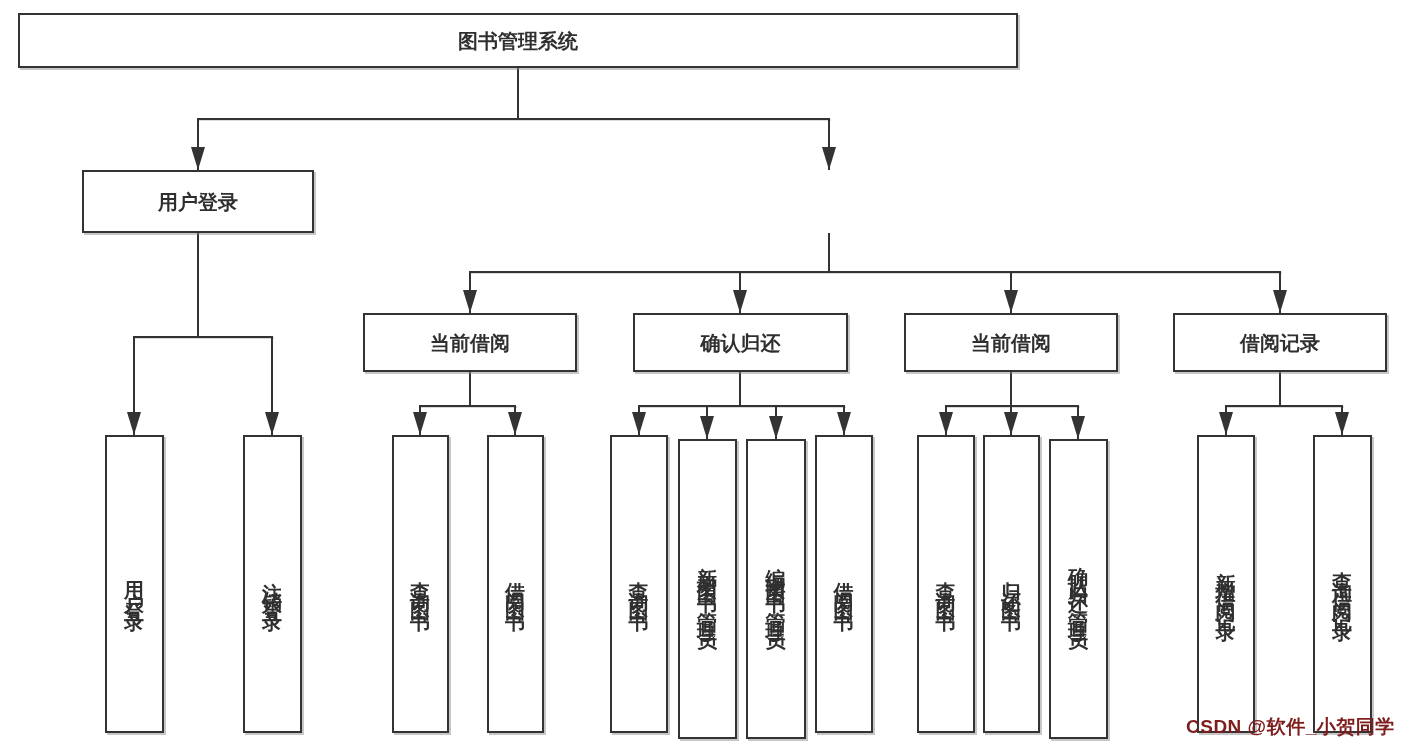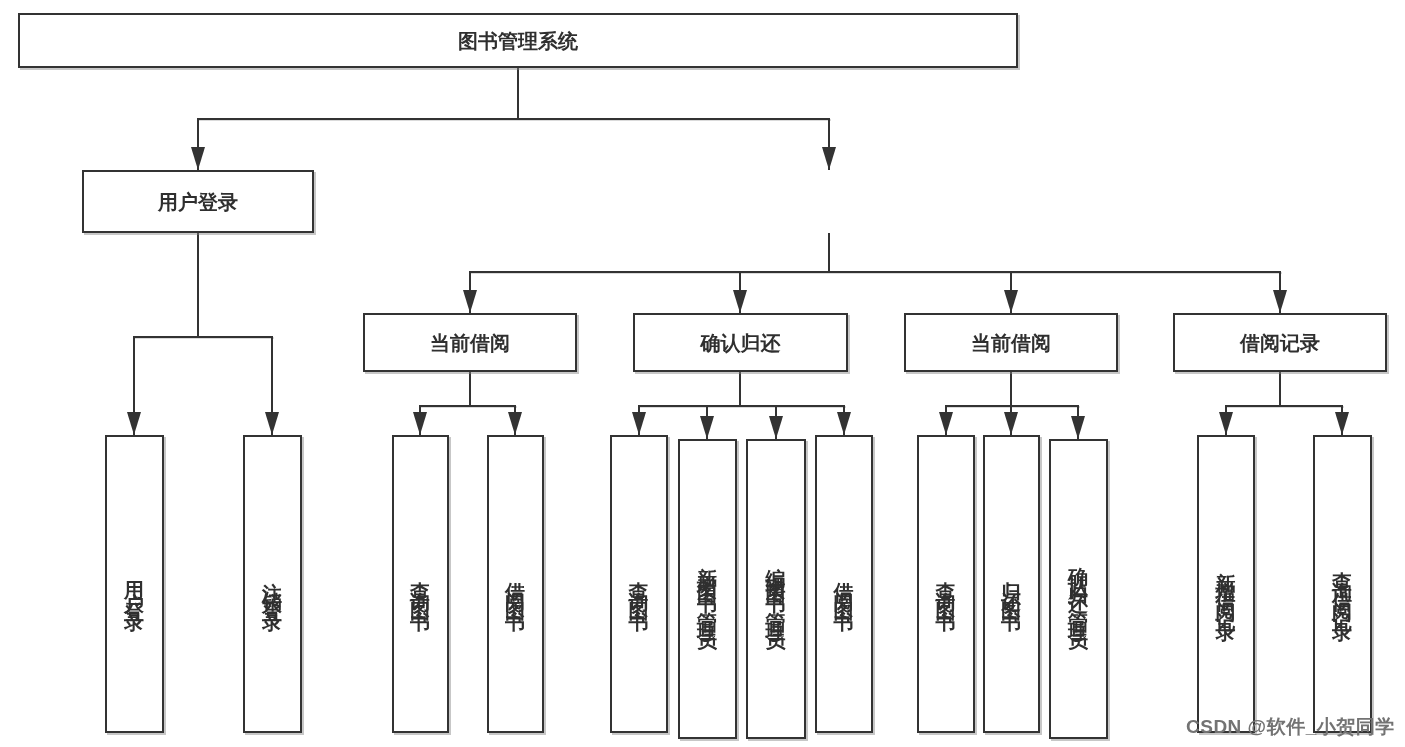--- a/index.html
+++ b/index.html
@@ -21,21 +21,21 @@
   .vbox.long{letter-spacing:9px;}
   .vline{position:absolute;width:2px;background:#333;z-index:1;}
   .hline{position:absolute;height:2px;background:#333;z-index:1;box-shadow:1px 1px 0 rgba(150,150,150,.35);}
   .arrow{
     position:absolute;width:0;height:0;z-index:1;
     border-left:7px solid transparent;border-right:7px solid transparent;
     border-top:23px solid #333;
   }
   .watermark{
     position:absolute;left:1186px;top:714px;z-index:5;
-    font-size:19px;color:#737373;letter-spacing:.5px;white-space:nowrap;
+    font-size:19px;color:#7f1d1d;letter-spacing:.5px;white-space:nowrap;
   }
 </style>
 </head>
 <body>
 
 <div class="stage">
 
   <div class="box" style="left:18px;top:13px;width:1000px;height:55px">图书管理系统</div>
 
   <div class="vline" style="left:517px;top:68px;height:51px"></div>

